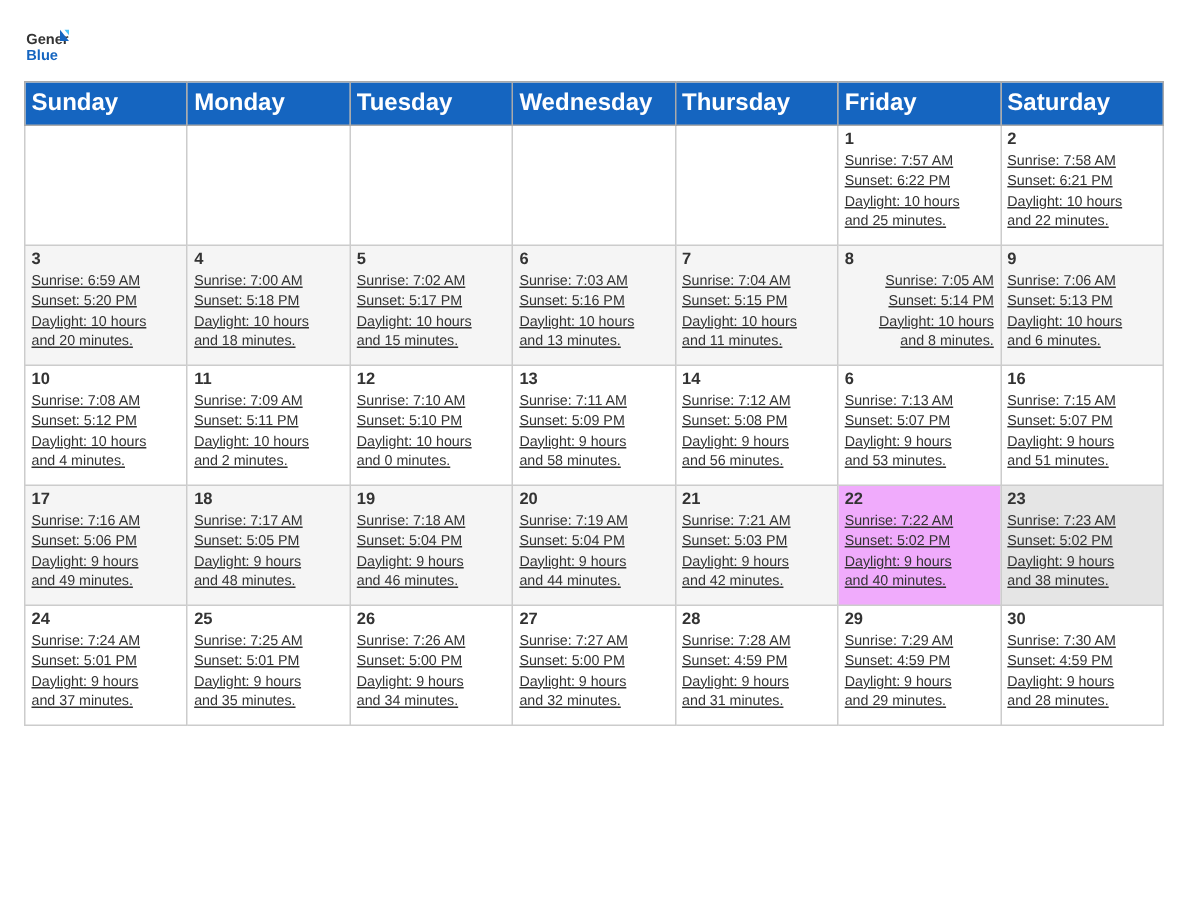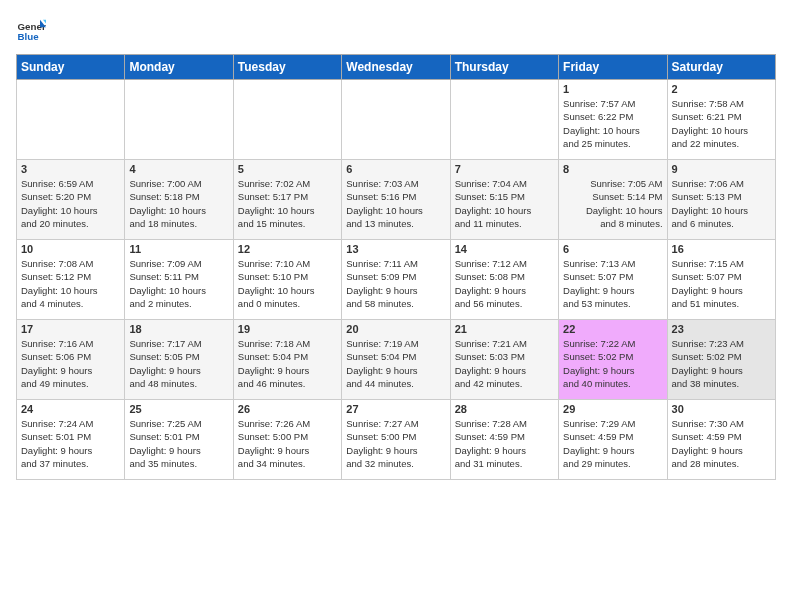--- a/index.html
+++ b/index.html
@@ -38,21 +38,21 @@
       color: #555;
     }
     .calendar {
       width: 100%;
       border-collapse: collapse;
       table-layout: fixed;
     }
     .calendar th {
       background-color: #1565c0;
       color: #fff;
-      font-size: 12px;
+      font-size: 16px;
       font-weight: bold;
       padding: 5px 4px;
       text-align: left;
       border: 1px solid #aaa;
     }
     .calendar td {
       vertical-align: top;
       border: 1px solid #ccc;
       padding: 3px 4px;
       font-size: 10px;
@@ -66,20 +66,21 @@
     .day-number {
       font-weight: bold;
       font-size: 11px;
       display: block;
       margin-bottom: 2px;
     }
     .day-info {
       font-size: 9.5px;
       line-height: 1.4;
       color: #333;
+      text-decoration: underline;
     }
     .empty-cell {
       background: #fff !important;
     }
   </style>
 </head>
 <body>
 
 <div class="header-section">
   <div class="logo">

